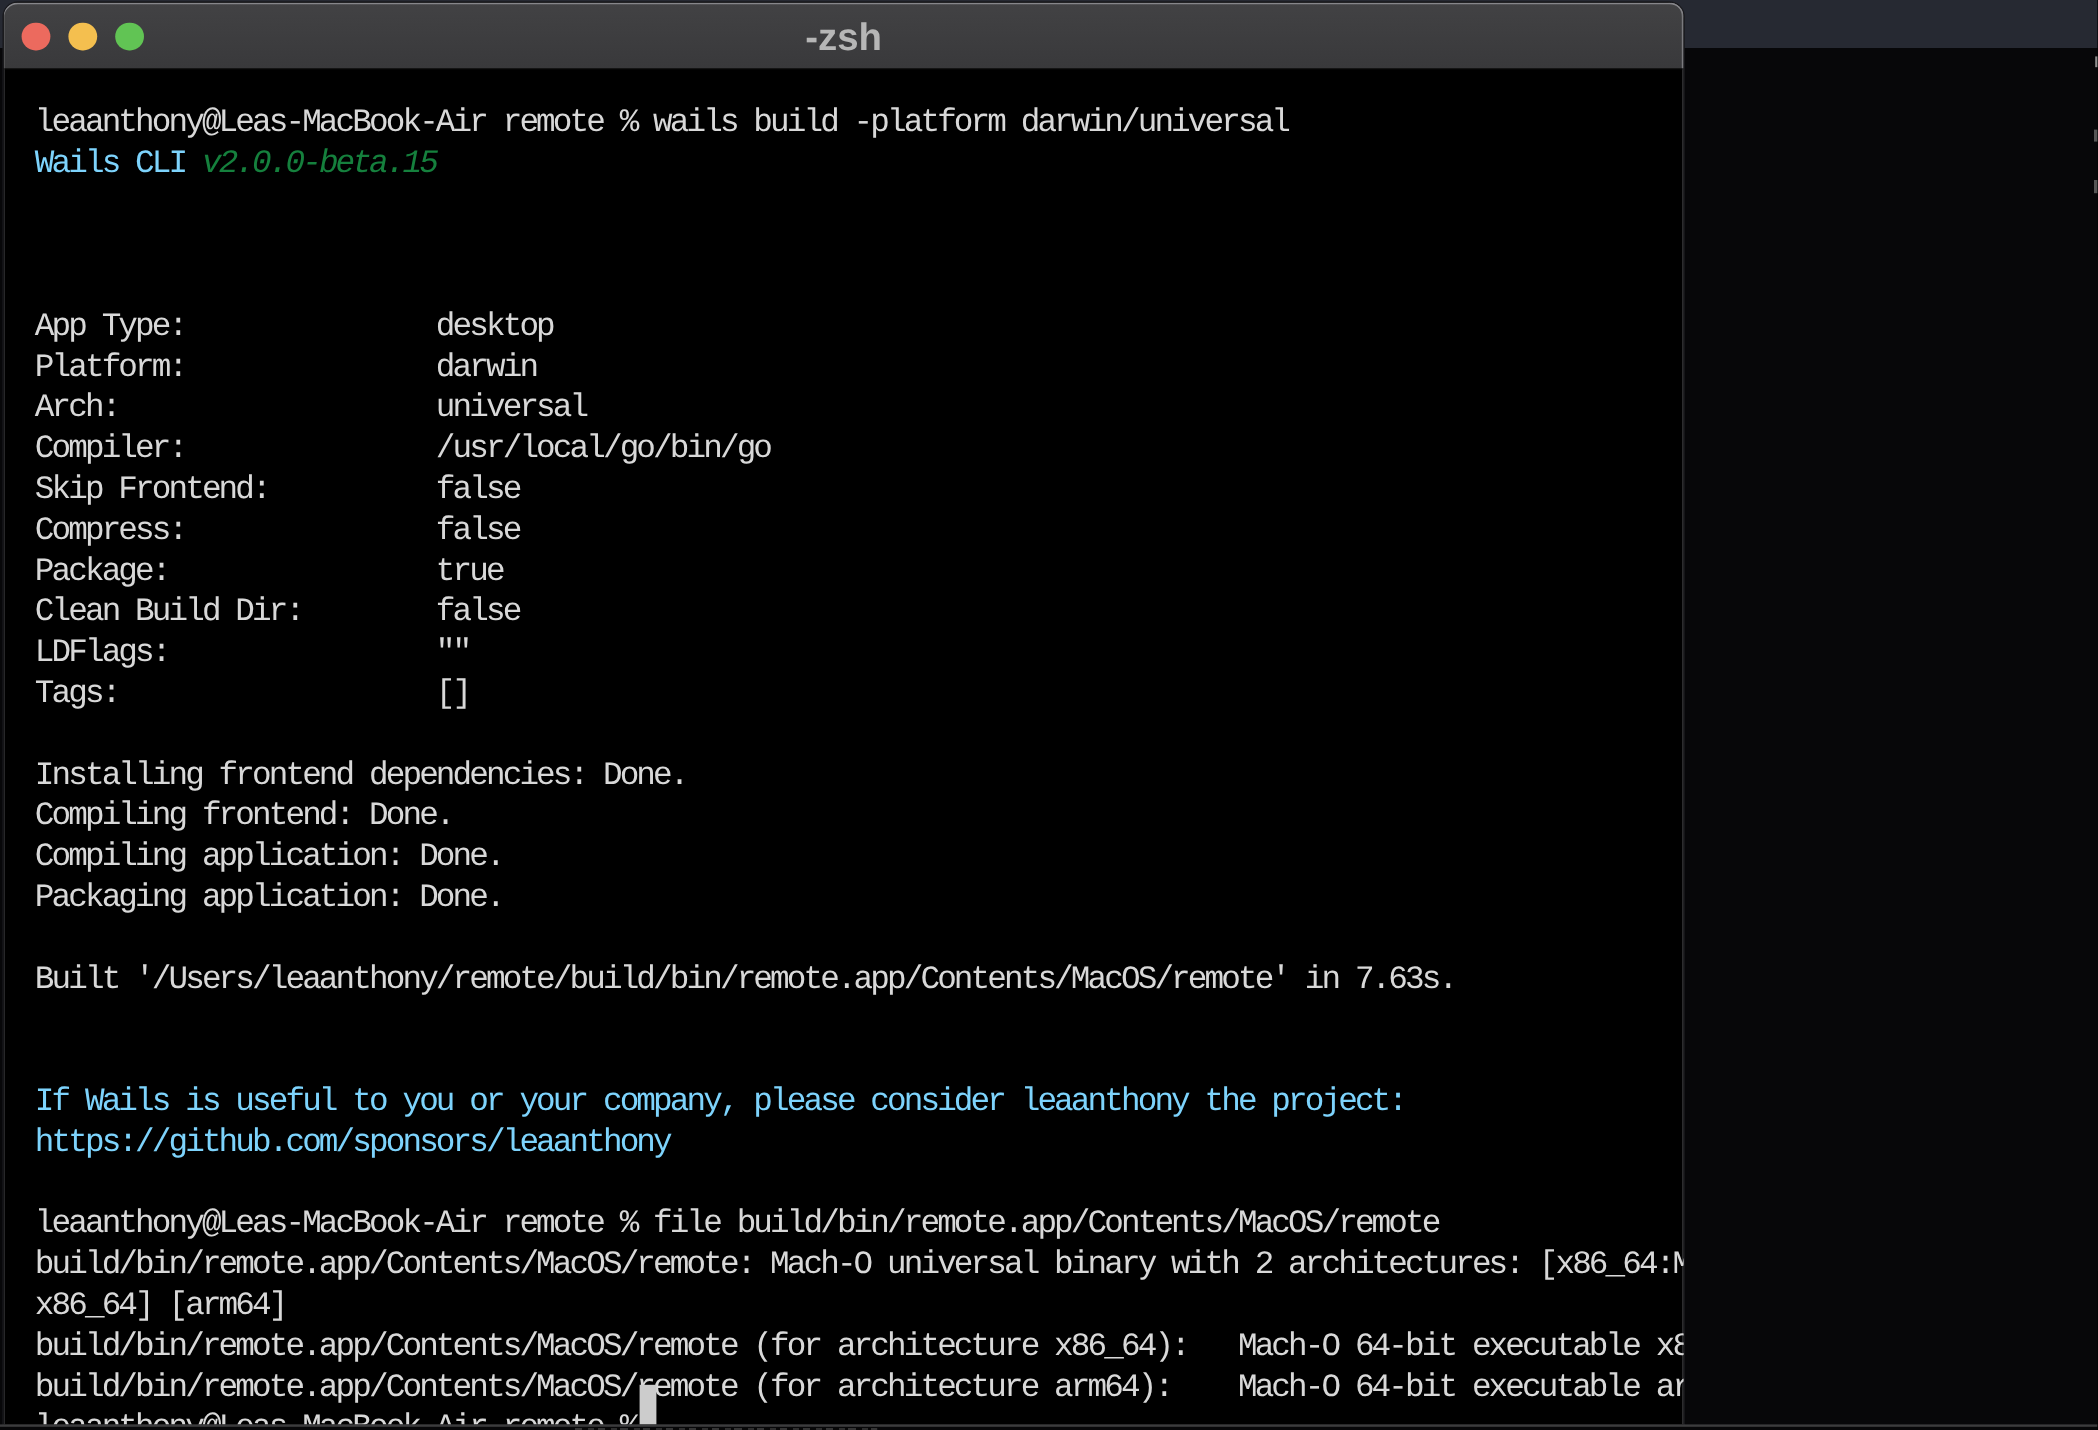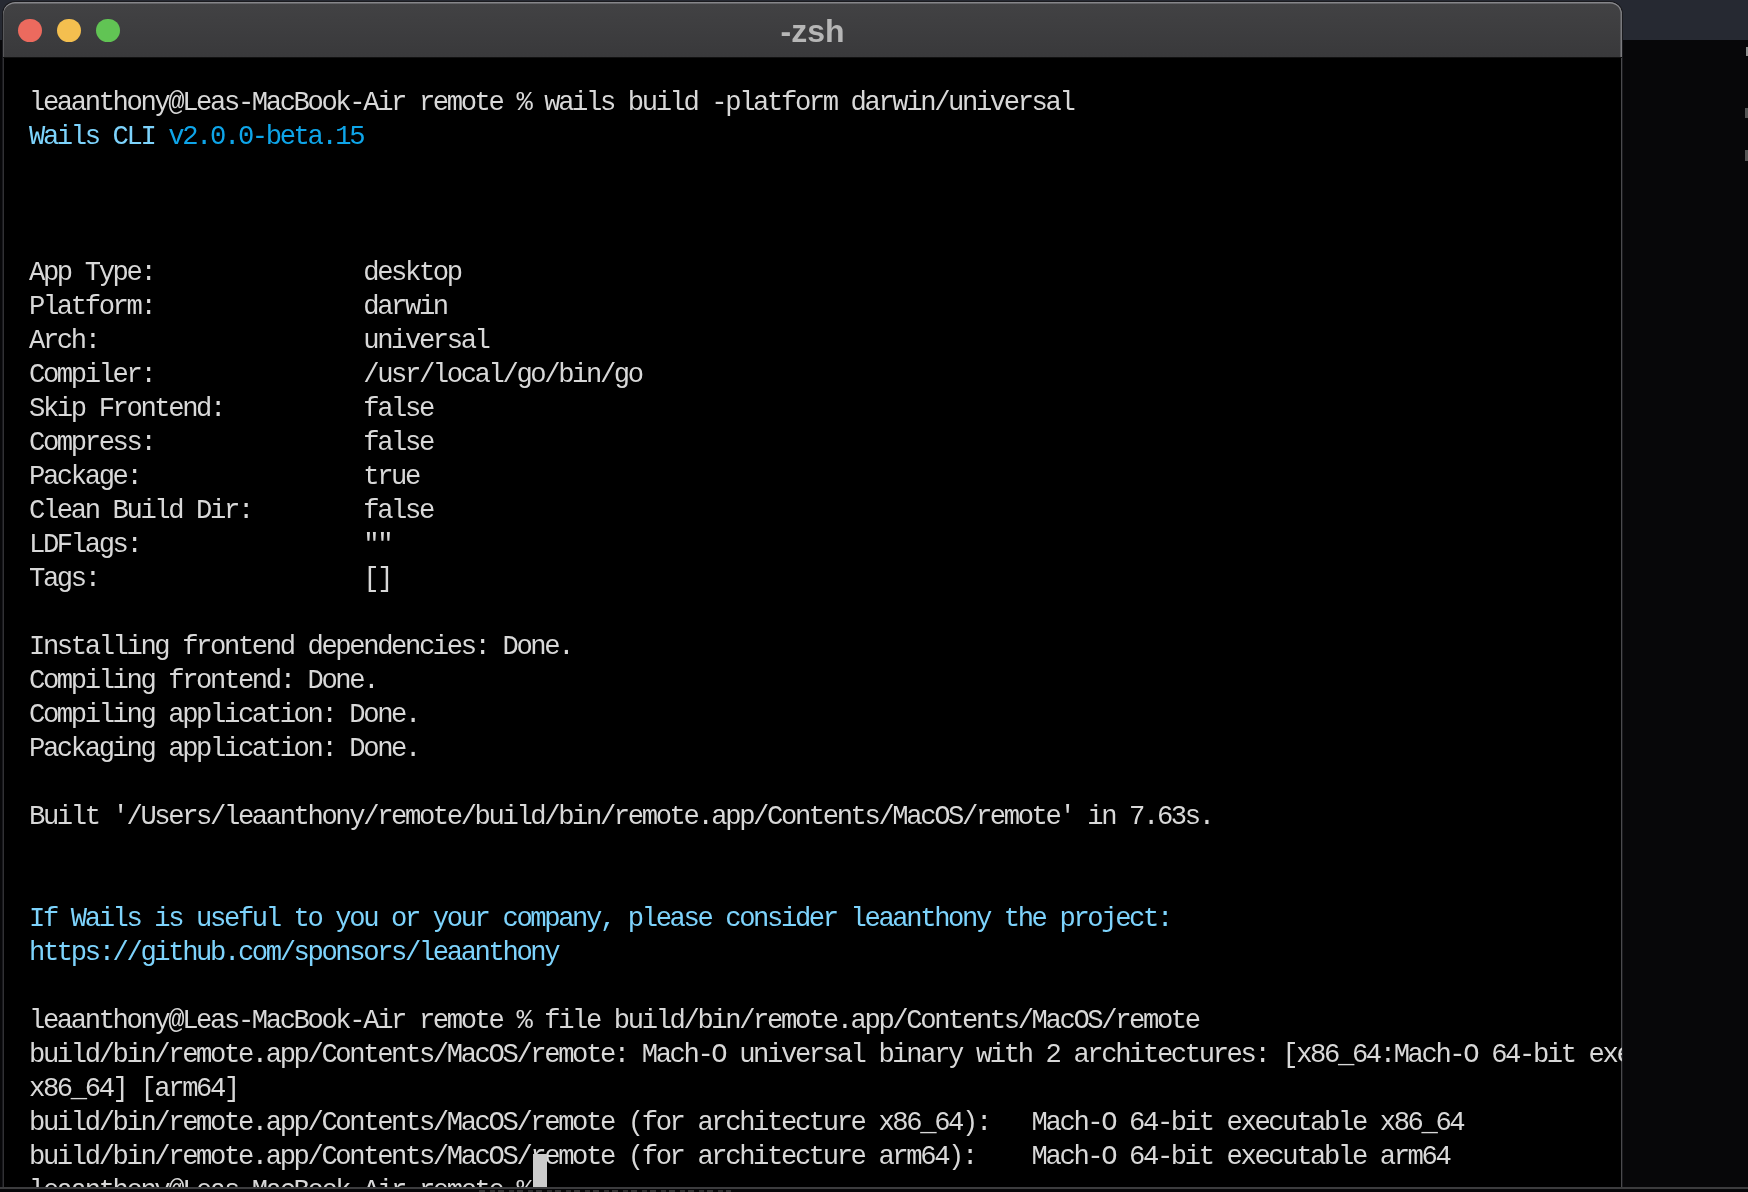--- a/index.html
+++ b/index.html
@@ -1,36 +1,36 @@
 <!DOCTYPE html>
 <html><head>
 <meta charset="utf-8">
 <style>
   html,body{margin:0;padding:0;}
   body{width:1748px;height:1192px;background:#070709;overflow:hidden;position:relative;
        font-family:"Liberation Sans",sans-serif;}
-  .win{position:absolute;left:3px;top:2px;width:1619px;height:1185px;background:#000;
+  .win{position:absolute;left:3px;top:2px;width:1400px;height:1185px;background:#000;
        border-radius:12px 12px 0 0;overflow:hidden;
        box-shadow:0 0 0 1px #1a1a1e, inset -1px 0 0 #4a4a4d, inset 1px 0 0 #313134;}
   .titlebar{position:absolute;left:0;top:0;width:100%;height:55px;
        background:linear-gradient(#424244,#39393b);
        border-radius:12px 12px 0 0;
        box-shadow:inset 0 1.5px 0 #86868a, inset -1.5px 0 0 #7a7a7e, inset 1px 0 0 #58585a;
        border-bottom:1px solid #111;}
   .tl{position:absolute;top:16.7px;width:23.4px;height:23.4px;border-radius:50%;}
   .tl.r{left:15.3px;background:#ec6a5e;}
   .tl.y{left:54.4px;background:#f4bf4f;}
   .tl.g{left:93.3px;background:#61c454;}
   .title{position:absolute;top:11px;left:0;width:100%;text-align:center;
        font-size:32px;font-weight:bold;color:#b6b6b6;letter-spacing:0px;}
   .term{position:absolute;left:10px;top:67.6px;margin:16px;padding:0;
        font-family:"Liberation Mono",monospace;font-size:27.2px;line-height:34px;
        letter-spacing:-2.39px;color:#d8d8d8;}
   .yel{color:#7dd3fc;}
-  .red{color:#0ea5e9;}
+  .red{color:#15803d;font-style:italic;}
   .cursor{position:absolute;left:530px;top:1152px;width:13.5px;height:33.5px;background:#cccccc;}
   .botline{position:absolute;left:0px;top:1186.5px;width:1748px;height:2px;background:#3c3c3e;}
   .dashes{position:absolute;left:479px;top:1189.5px;width:252px;height:2.5px;opacity:.75;
        background:repeating-linear-gradient(90deg,#434343 0 6px,#070707 6px 11px,#3a3a3a 11px 16px,#070707 16px 19px);}
   .frag{position:absolute;background:#6a6a6a;}
 </style>
 </head>
 <body>
 <div style="position:absolute;left:0;top:0;width:1748px;height:40px;background:#262932;"></div>
 <div class="win">

